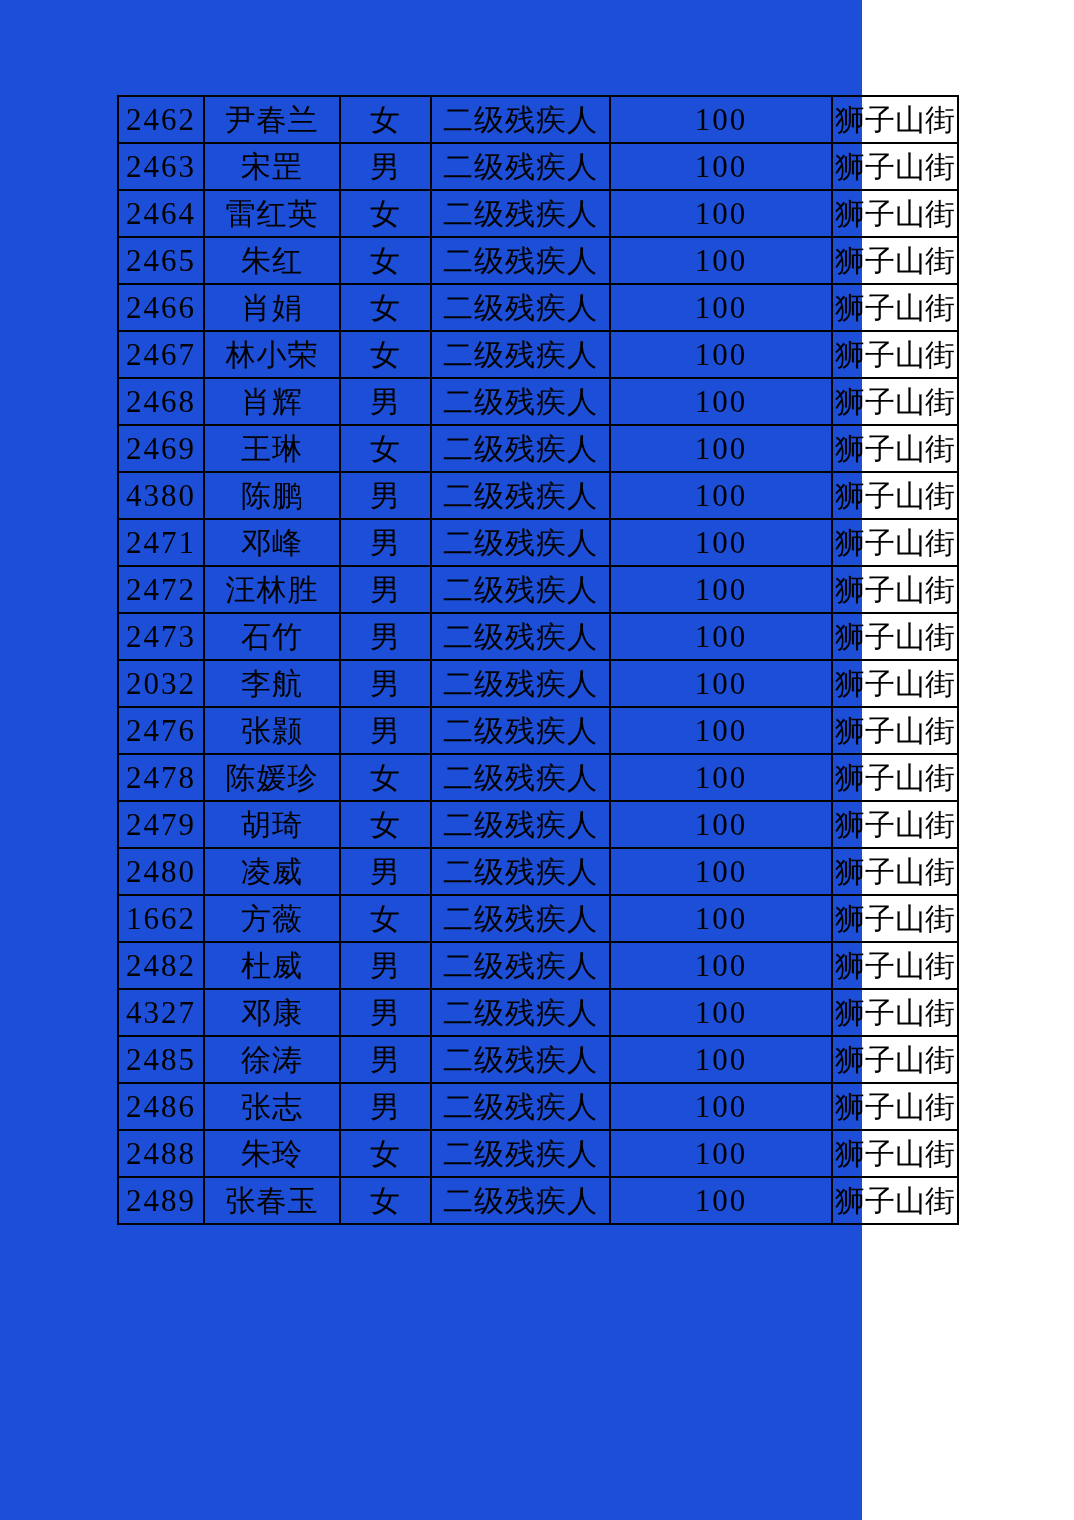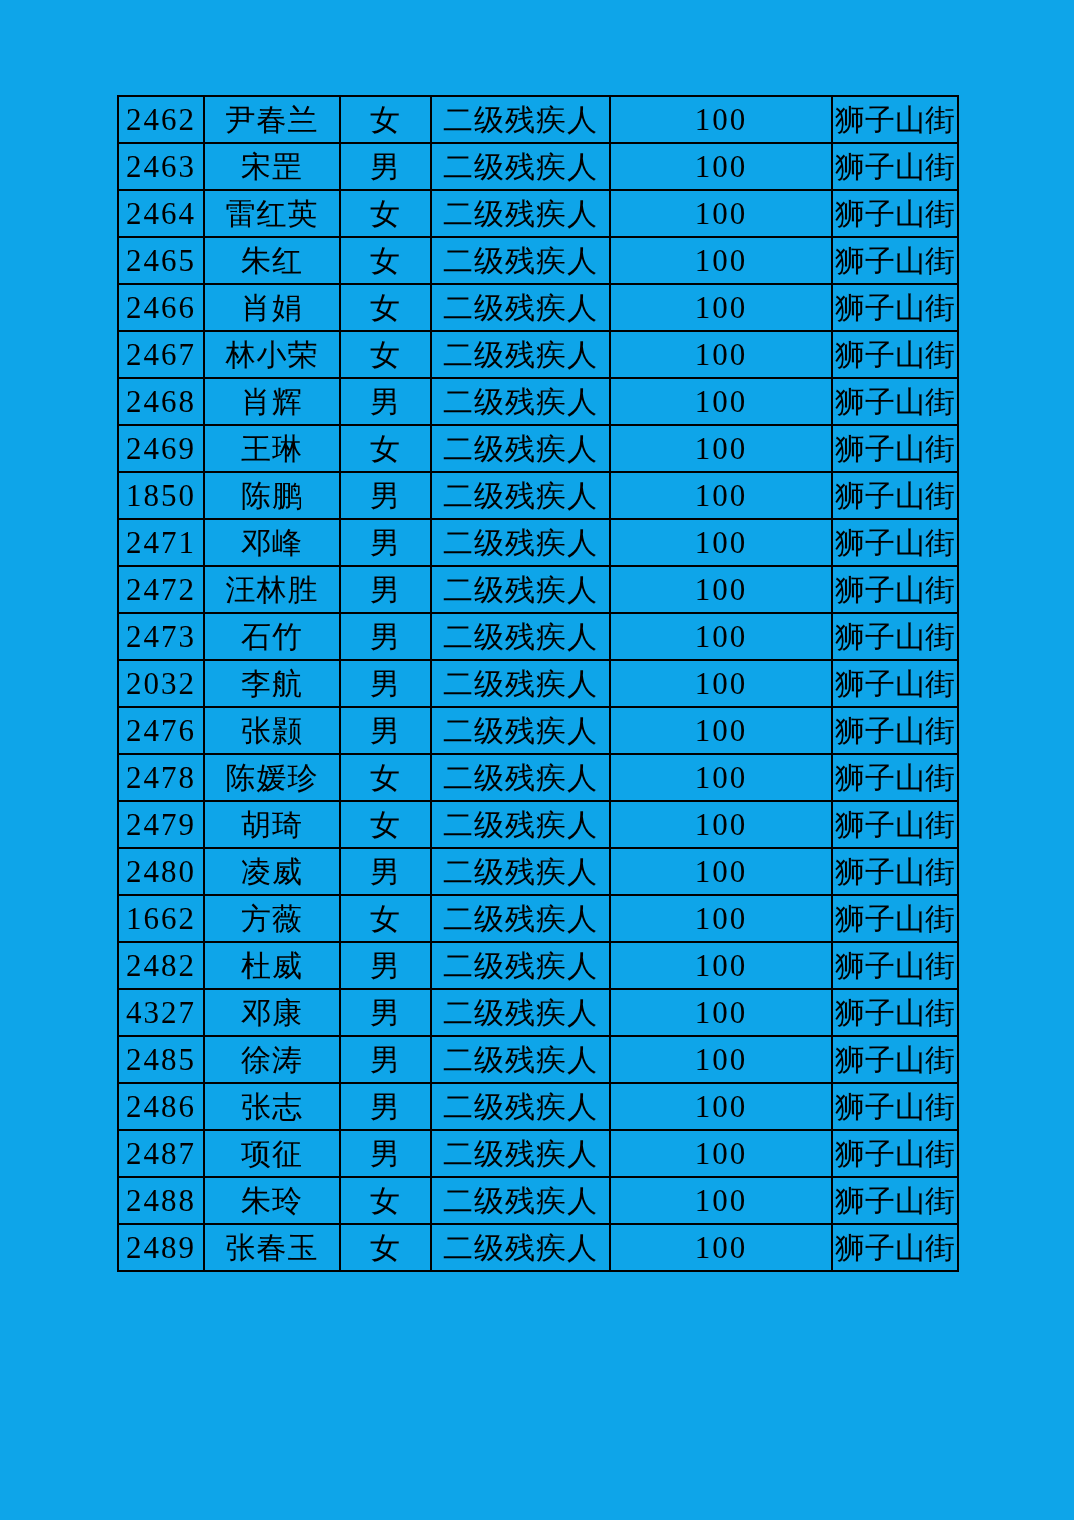--- a/index.html
+++ b/index.html
@@ -10,23 +10,23 @@
   body {
     width: 1074px;
     height: 1520px;
     font-family: "Liberation Serif", "DejaVu Serif", serif;
     color: #000000;
     position: relative;
     overflow: hidden;
   }
   .sheet {
     position: relative;
-    width: 1074px;
+    width: 862px;
     height: 1520px;
-    background: #0ea5e9;
+    background: #1d4ed8;
   }
   table.records {
     position: absolute;
     left: 117px;
     top: 95px;
     width: 840px;
     border-collapse: collapse;
     table-layout: fixed;
   }
   table.records td {
@@ -129,21 +129,21 @@
         </tr>
         <tr>
           <td class="col-id">2469</td>
           <td class="col-name">王琳</td>
           <td class="col-gender">女</td>
           <td class="col-category">二级残疾人</td>
           <td class="col-amount">100</td>
           <td class="col-street">狮子山街</td>
         </tr>
         <tr>
-          <td class="col-id">1850</td>
+          <td class="col-id">4380</td>
           <td class="col-name">陈鹏</td>
           <td class="col-gender">男</td>
           <td class="col-category">二级残疾人</td>
           <td class="col-amount">100</td>
           <td class="col-street">狮子山街</td>
         </tr>
         <tr>
           <td class="col-id">2471</td>
           <td class="col-name">邓峰</td>
           <td class="col-gender">男</td>
@@ -235,28 +235,20 @@
           <td class="col-id">2485</td>
           <td class="col-name">徐涛</td>
           <td class="col-gender">男</td>
           <td class="col-category">二级残疾人</td>
           <td class="col-amount">100</td>
           <td class="col-street">狮子山街</td>
         </tr>
         <tr>
           <td class="col-id">2486</td>
           <td class="col-name">张志</td>
-          <td class="col-gender">男</td>
-          <td class="col-category">二级残疾人</td>
-          <td class="col-amount">100</td>
-          <td class="col-street">狮子山街</td>
-        </tr>
-        <tr>
-          <td class="col-id">2487</td>
-          <td class="col-name">项征</td>
           <td class="col-gender">男</td>
           <td class="col-category">二级残疾人</td>
           <td class="col-amount">100</td>
           <td class="col-street">狮子山街</td>
         </tr>
         <tr>
           <td class="col-id">2488</td>
           <td class="col-name">朱玲</td>
           <td class="col-gender">女</td>
           <td class="col-category">二级残疾人</td>

